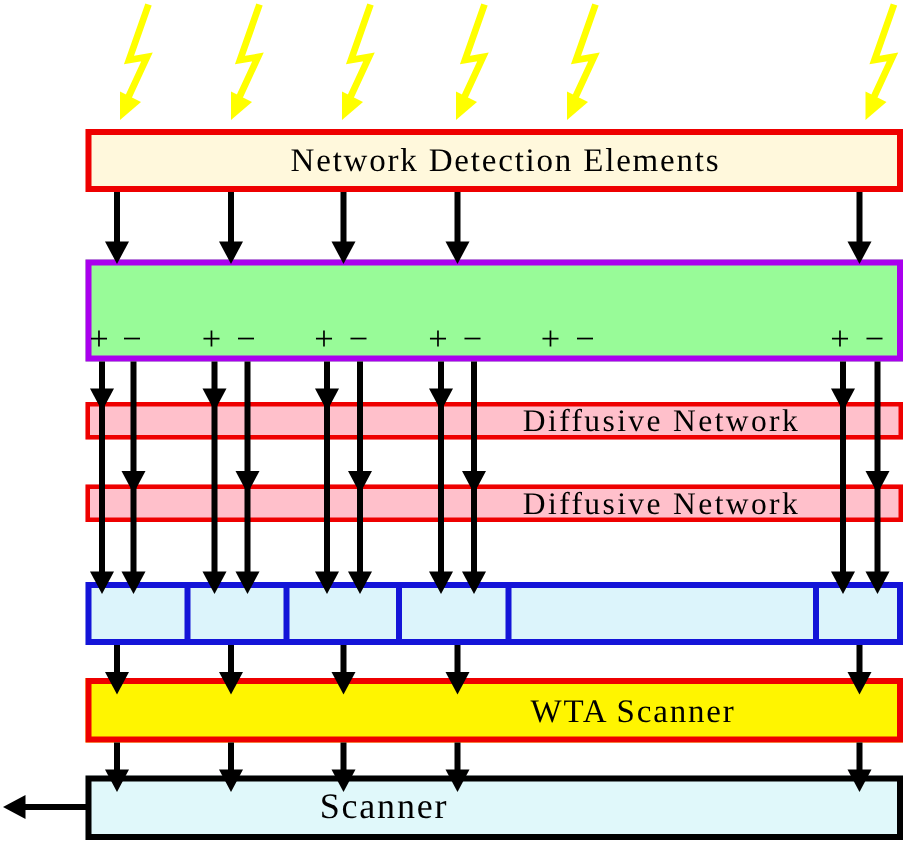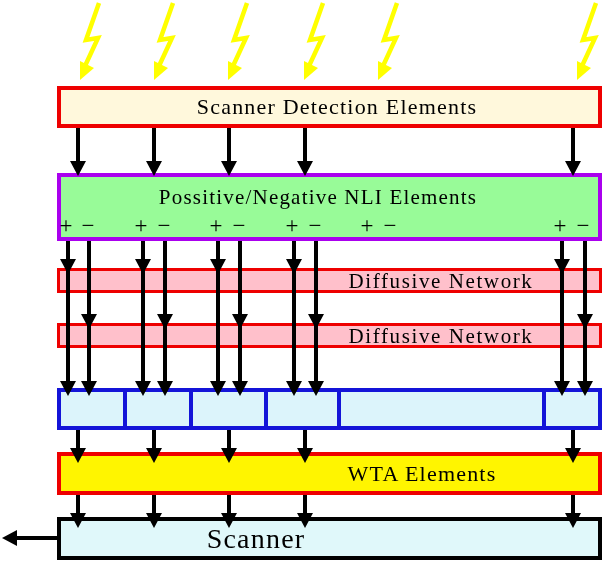--- a/index.html
+++ b/index.html
@@ -30,21 +30,21 @@
     white-space:nowrap;
     letter-spacing:1.2px;
     z-index:8;
   }
   .lbl-motion  { left:337px; top:107px; font-size:22px; }
   .lbl-nli     { left:318px; top:197px; font-size:21px; }
   .lbl-dn1     { left:441px; top:281px; font-size:21px; letter-spacing:1.6px; }
   .lbl-dn2     { left:441px; top:336px; font-size:21px; letter-spacing:1.6px; }
   .lbl-corr    { left:430px; top:409px; font-size:22px; }
   .lbl-wta     { left:422px; top:474px; font-size:22px; }
-  .lbl-scanner { left:256px; top:539px; font-size:28px; }
+  .lbl-scanner { left:256px; top:539px; font-size:24px; }
 
   .terminal {
     position:absolute;
     transform:translate(-50%,-50%);
     top:226px;
     font-size:23px;
     color:#000;
     z-index:9;
   }
 
@@ -114,25 +114,24 @@
   <div class="box box-scanner"></div>
 
   <div id="dividers">
       <div class="corr-divider" style="left: 123px;"></div>
       <div class="corr-divider" style="left: 189px;"></div>
       <div class="corr-divider" style="left: 264px;"></div>
       <div class="corr-divider" style="left: 337px;"></div>
       <div class="corr-divider" style="left: 542px;"></div>
     </div>
 
-  <span class="lbl lbl-motion">Scanner Detection Elements</span>
-  <span class="lbl lbl-nli">Possitive/Negative NLI Elements</span>
+  <span class="lbl lbl-motion">Network Detection Elements</span>
   <span class="lbl lbl-dn1">Diffusive Network</span>
   <span class="lbl lbl-dn2">Diffusive Network</span>
-  <span class="lbl lbl-wta">WTA Elements</span>
+  <span class="lbl lbl-wta">WTA Scanner</span>
   <span class="lbl lbl-scanner">Scanner</span>
 
   <div id="terminals">
       <span class="terminal" style="left: 66px;">+</span>
       <span class="terminal" style="left: 88px;">−</span>
       <span class="terminal" style="left: 141px;">+</span>
       <span class="terminal" style="left: 164px;">−</span>
       <span class="terminal" style="left: 216px;">+</span>
       <span class="terminal" style="left: 239px;">−</span>
       <span class="terminal" style="left: 292px;">+</span>

